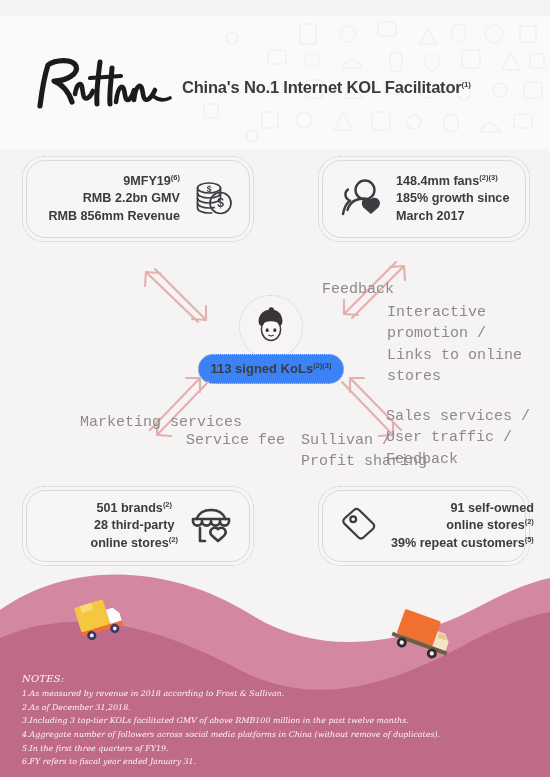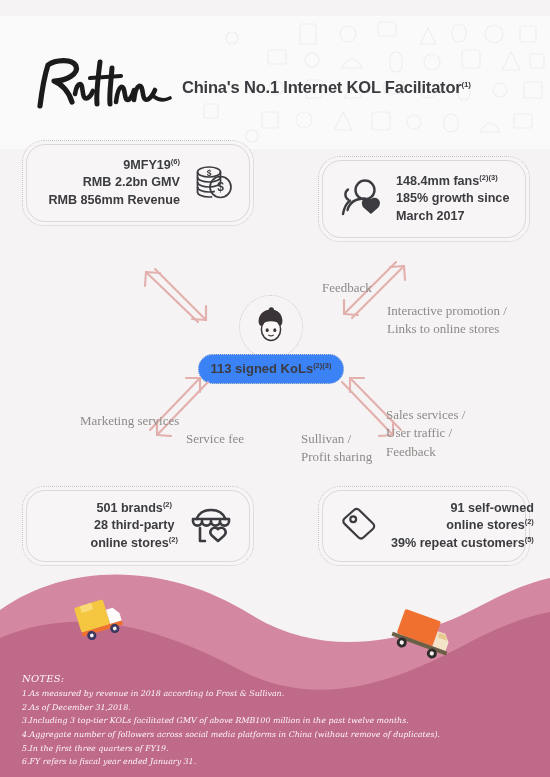--- a/index.html
+++ b/index.html
@@ -37,21 +37,21 @@
     background:#f7f5f5;
     box-sizing:border-box;
   }
   .stat-inner{
     position:absolute;inset:3px;
     border:1px solid #dbd8d8;border-radius:19px;
     background:#f7f5f5;
     display:flex;align-items:center;
     box-sizing:border-box;
   }
-  #box-tl{left:22px;top:140px;width:232px;height:86px;}
+  #box-tl{left:22px;top:156px;width:232px;height:86px;}
   #box-tr{left:318px;top:156px;width:212px;height:86px;}
   #box-bl{left:22px;top:486px;width:232px;height:80px;}
   #box-br{left:318px;top:486px;width:212px;height:80px;}
 
   .stat-text{
     font-size:12.6px;font-weight:bold;color:#3b3b40;line-height:1.38;
     white-space:nowrap;
   }
   .stat-text .sup{font-size:7.5px;vertical-align:super;}
   .stat-icon{flex:0 0 auto;display:flex;align-items:center;justify-content:center;}
@@ -82,22 +82,22 @@
     box-sizing:border-box;
   }
   .kol-pill-label{
     font-size:13px;font-weight:bold;color:#3b3b40;white-space:nowrap;
   }
   .kol-pill-label .sup{font-size:7.5px;vertical-align:super;}
 
   
   .flow-label{
     position:absolute;
-    font-family:Liberation Serif, serif;
-    font-size:13px;color:#8e8a8a;line-height:1.42;
+    font-family:Liberation Mono, monospace;
+    font-size:15px;color:#8e8a8a;line-height:1.42;
     white-space:pre-line;
   }
   #lbl-feedback{left:322px;top:279px;}
   #lbl-interactive{left:387px;top:302px;}
   #lbl-sales{left:386px;top:406px;}
   #lbl-revenue{left:301px;top:430px;}
   #lbl-marketing{left:80px;top:412px;}
   #lbl-servicefee{left:186px;top:430px;}
 
   

